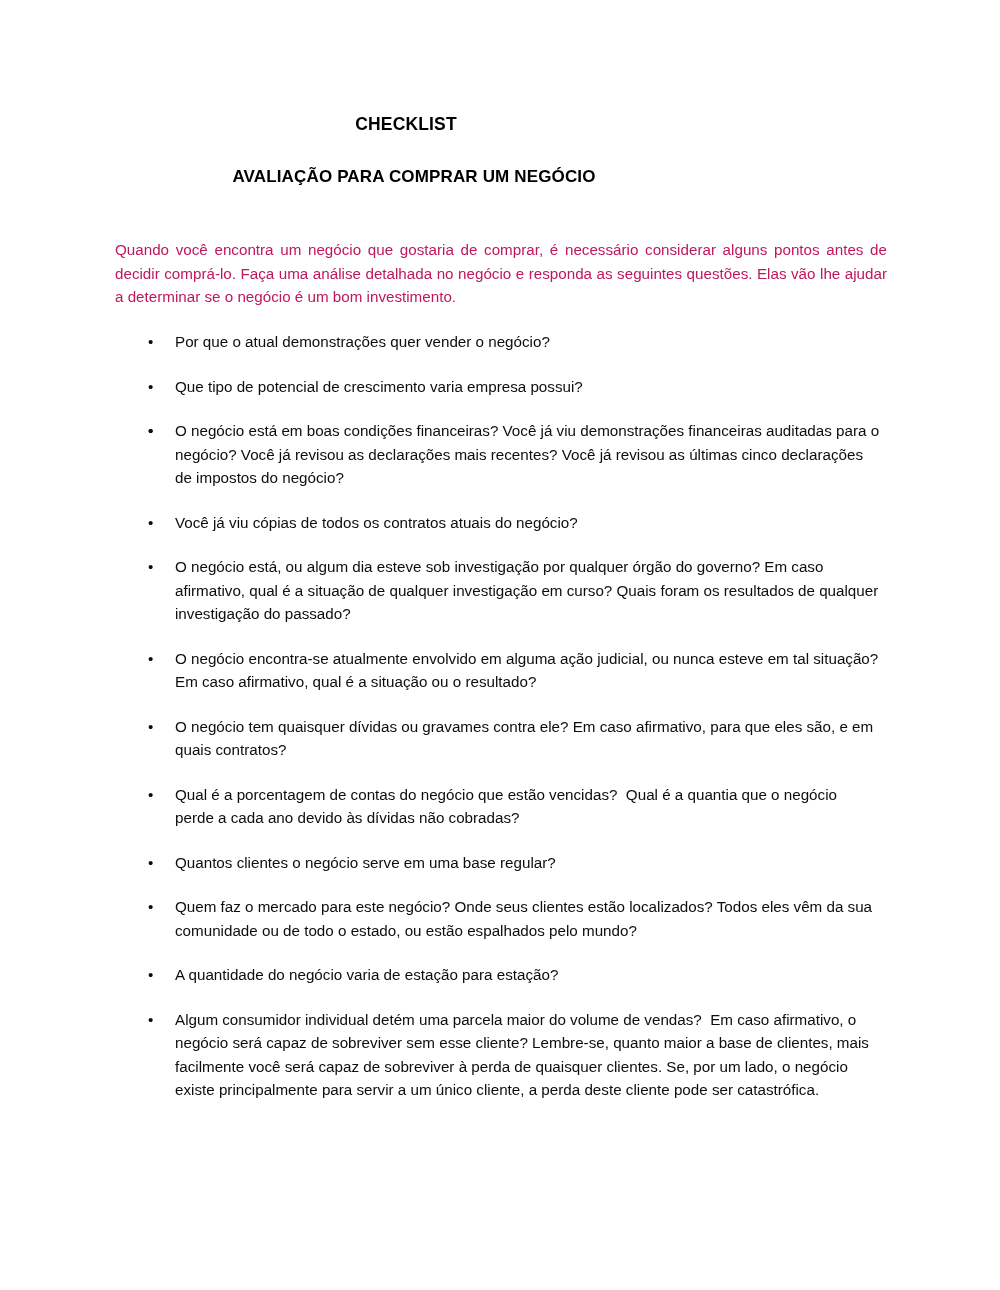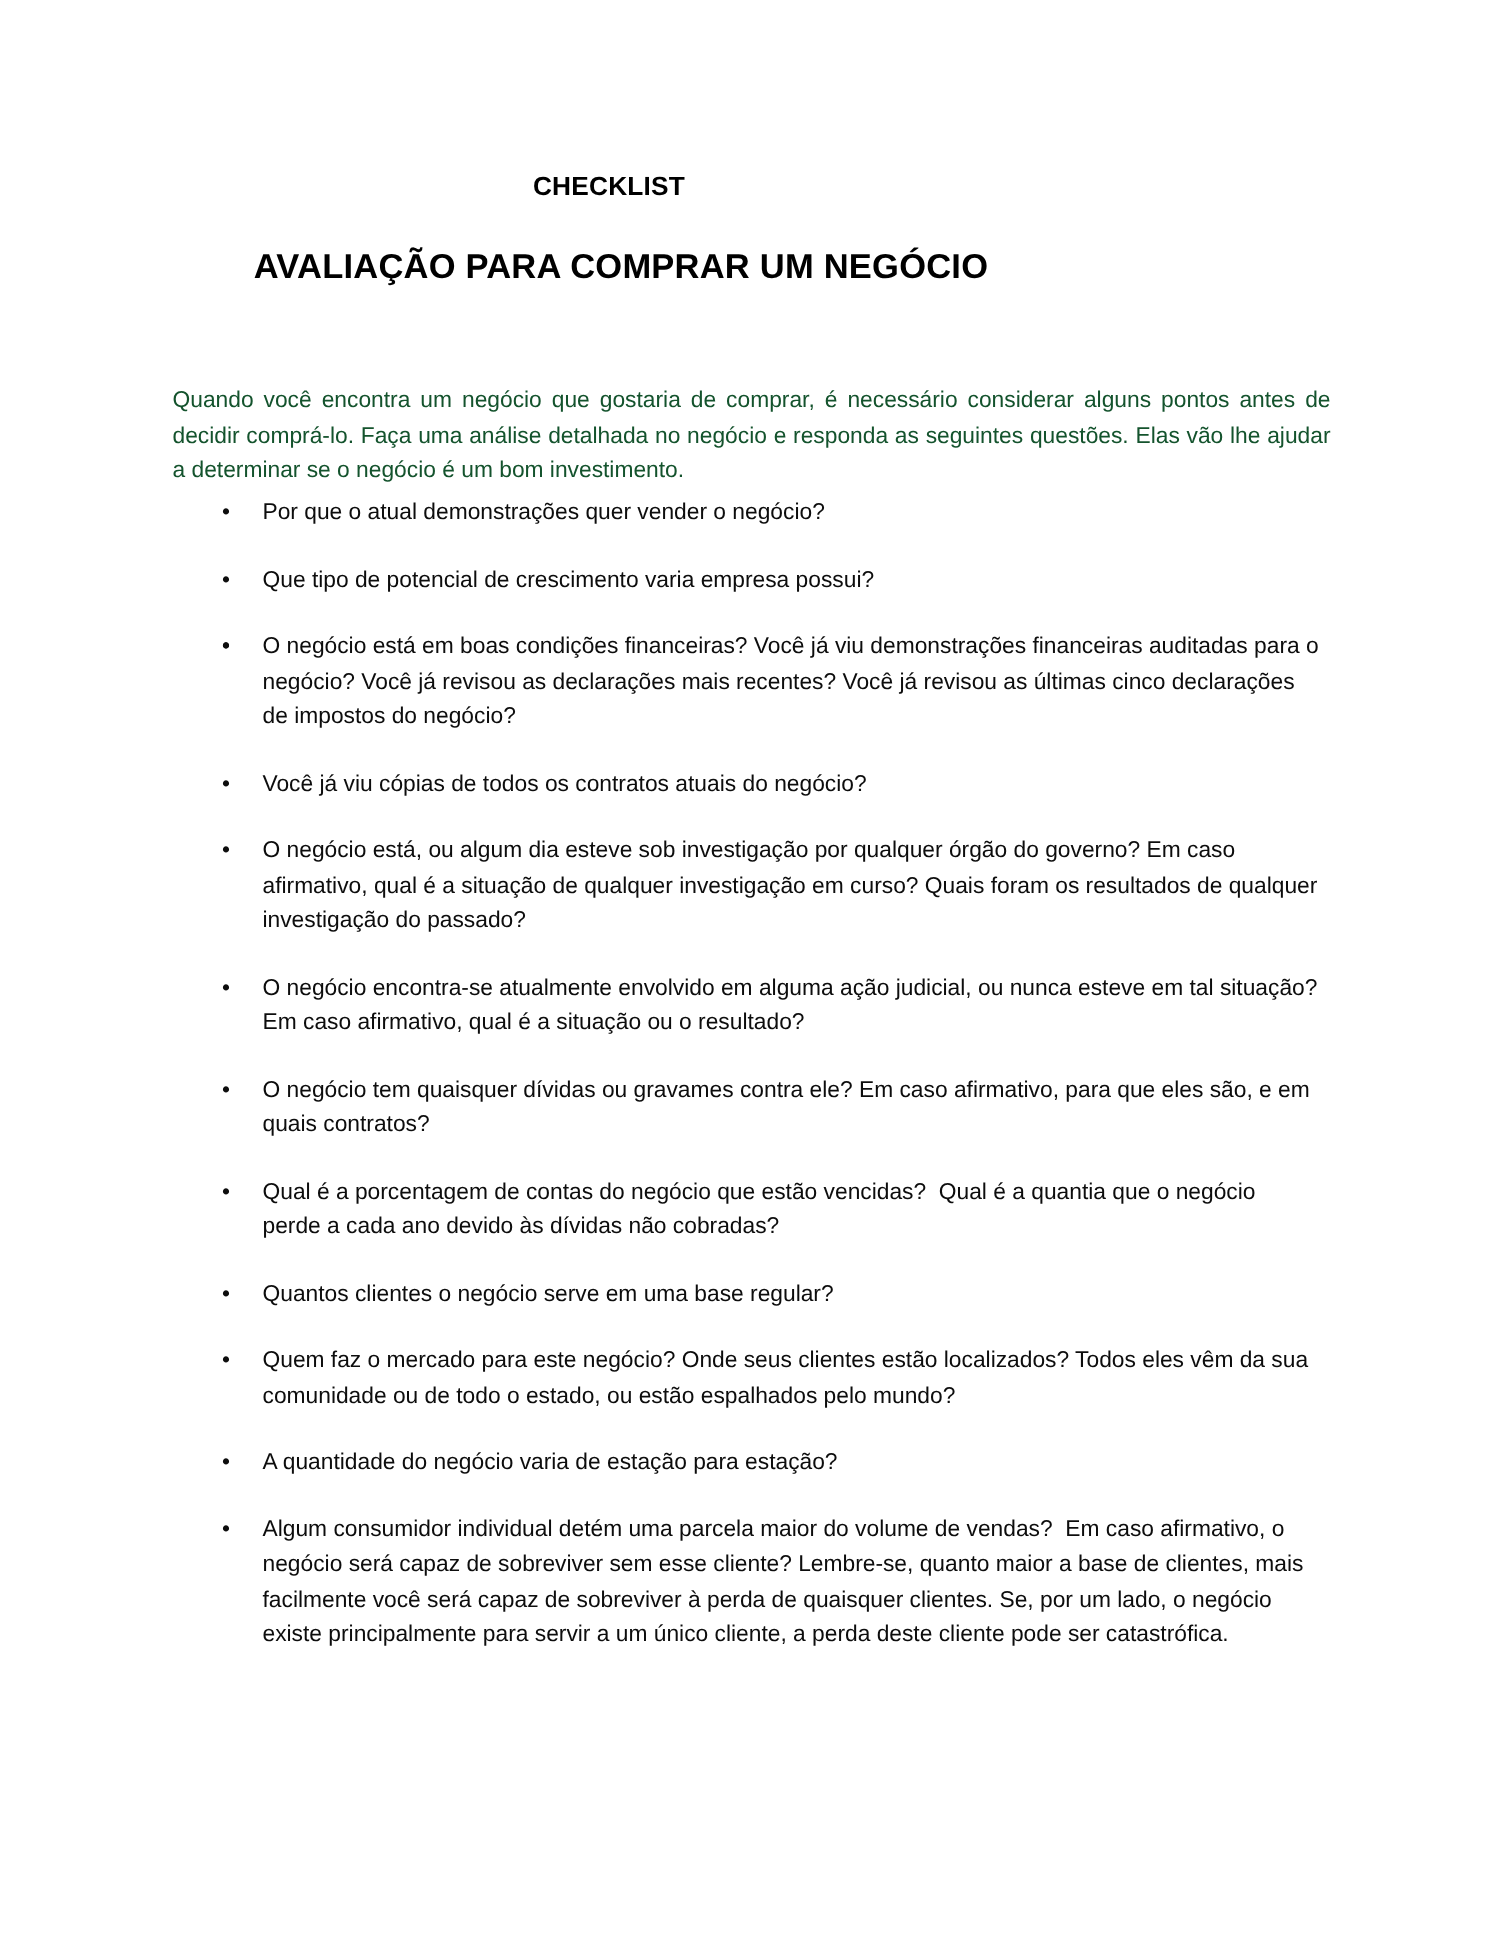--- a/index.html
+++ b/index.html
@@ -39,38 +39,38 @@
     text-align: center;
     font-weight: bold;
     color: #000000;
     letter-spacing: 0.15px;
   }
   h1.doc-title {
     font-size: 17.5px;
     line-height: 24px;
   }
   h2.doc-subtitle {
-    font-size: 23px;
+    font-size: 17px;
     line-height: 24px;
     margin-top: 29px;
     padding-left: 16px;
   }
 
   
   .intro {
     margin: 0;
     position: absolute;
     left: 115px;
-    top: 255px;
+    top: 238px;
     width: 772px;
     font-size: 15.2px;
     line-height: 23.5px;
     text-align: justify;
     text-justify: inter-word;
-    color: #14532d;
+    color: #be185d;
   }
 
   
   .checklist {
     position: absolute;
     left: 0;
     top: 330px;
     width: 1000px;
     list-style: none;
     margin: 0;

